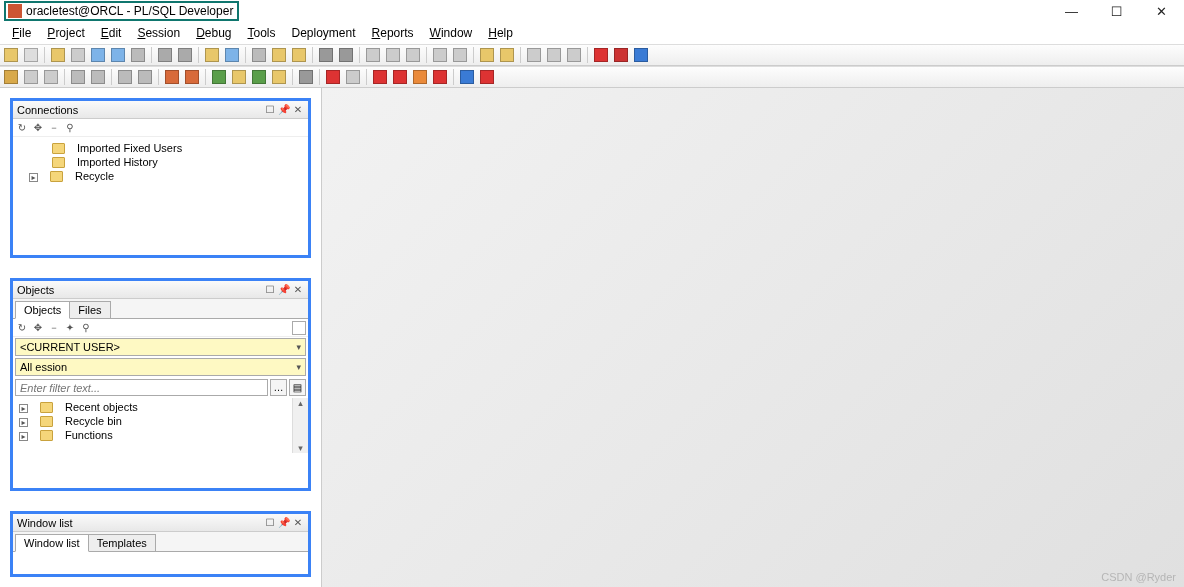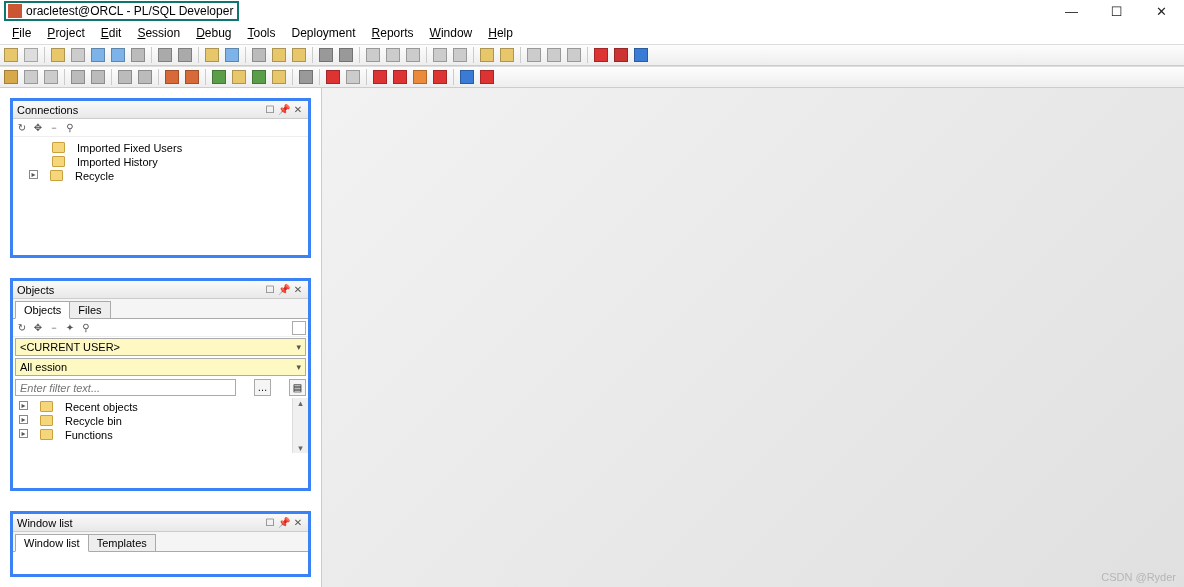--- a/index.html
+++ b/index.html
@@ -19,27 +19,27 @@
 .icon-box { width:14px; height:14px; }
 .mainarea { display:flex; height:calc(587px - 22px - 22px - 22px - 22px); }
 .sidebar { width:322px; background:#fff; display:flex; flex-direction:column; border-right:1px solid #ccc; }
 .sidebar-section { border:3px solid #3b82f6; margin:10px; display:flex; flex-direction:column; }
 .section-header { height:18px; background:linear-gradient(#fafafa,#e8e8e8); display:flex; align-items:center; justify-content:space-between; padding:0 4px; font-size:11px; border-bottom:1px solid #ccc; }
 .section-header .hbtns { display:flex; gap:2px; font-size:10px; color:#555; }
 .section-header .hbtns span { width:12px; text-align:center; cursor:pointer; }
 .section-toolbar { height:18px; display:flex; align-items:center; padding:0 2px; gap:2px; border-bottom:1px solid #eee; }
 .mini-btn { width:14px; height:14px; font-size:10px; display:flex; align-items:center; justify-content:center; color:#555; }
 .tree { flex:1; overflow:auto; padding:4px; font-size:11px; background:#fff; }
-.tree-item { display:flex; align-items:flex-start; gap:12px; padding:1px 0 1px 12px; }
+.tree-item { display:flex; align-items:flex-end; gap:12px; padding:1px 0 1px 12px; }
 .tree-exp { width:9px; height:9px; border:1px solid #888; font-size:8px; line-height:7px; text-align:center; color:#555; }
 .folder { width:13px; height:11px; background:#f5d67a; border:1px solid #c9a23d; border-radius:1px; display:inline-block; }
 .tabs { display:flex; height:20px; align-items:flex-end; border-bottom:1px solid #aaa; padding-left:2px; background:#f5f5f5; }
 .tab { padding:2px 8px; font-size:11px; border:1px solid #aaa; border-bottom:none; background:#eee; margin-right:-1px; position:relative; }
 .tab.active { background:#fff; border-bottom:1px solid #fff; top:1px; }
-.obj-filter-row { display:flex; align-items:center; padding:2px; gap:18px; }
+.obj-filter-row { display:flex; align-items:center; padding:2px; gap:2px; }
 .obj-filter-row input { flex:1; height:17px; font-size:11px; font-style:italic; color:#888; padding:0 4px; border:1px solid #aaa; }
 .obj-filter-row .sqbtn { width:17px; height:17px; border:1px solid #aaa; background:#f5f5f5; font-size:10px; display:flex; align-items:center; justify-content:center; }
 .combo { height:18px; border:1px solid #aaa; display:flex; align-items:center; justify-content:space-between; padding:0 4px; font-size:11px; background:#fef9c3; margin:1px 2px; }
 .combo .arrow { font-size:9px; color:#555; }
 .content { flex:1; background:linear-gradient(135deg,#f2f2f2,#e0e0e0); position:relative; }
 .bigtext { position:absolute; top:200px; left:40px; font-size:60px; font-weight:bold; color:#d20000; letter-spacing:2px; }
 .watermark { position:absolute; bottom:4px; right:8px; font-size:11px; color:rgba(100,100,100,0.35); }
 .conn-section { flex:0 0 160px; }
 .obj-section { flex:1; min-height:0; }
 .wl-section { flex:0 0 66px; }

